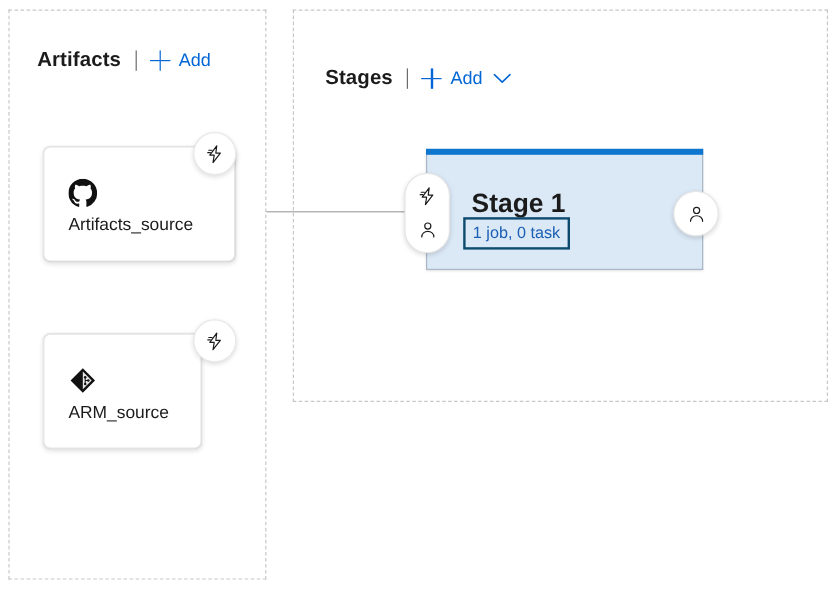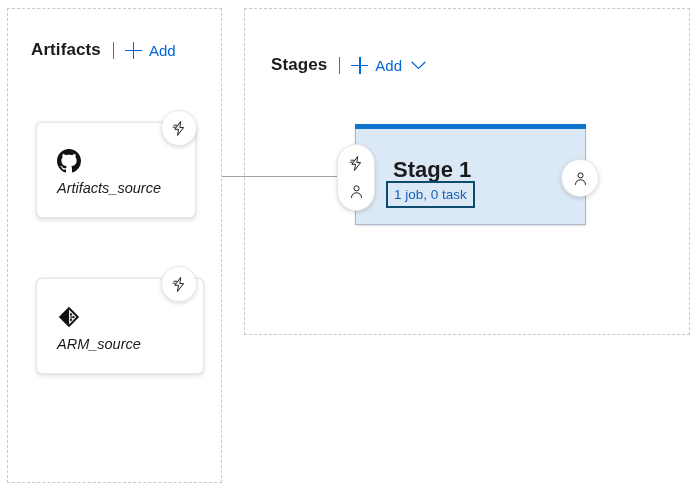--- a/index.html
+++ b/index.html
@@ -96,22 +96,22 @@
 
   
   .artifact-card {
     position: absolute;
     background: #ffffff;
     border: 1px solid #e6e6e6;
     border-radius: 6px;
     box-shadow: 0 1.5px 4px rgba(0,0,0,0.13), 0 0 1px rgba(0,0,0,0.10);
     box-sizing: border-box;
   }
-  #artifact-card-1 { left: 36px; top: 122px; width: 160px; height: 96px; font-style: italic; }
-  #artifact-card-2 { left: 36px; top: 278px; width: 168px; height: 96px; font-style: italic; }
+  #artifact-card-1 { left: 36px; top: 122px; width: 160px; height: 96px; }
+  #artifact-card-2 { left: 36px; top: 278px; width: 132px; height: 96px; }
 
   .artifact-icon {
     position: absolute;
     left: 20px;
     top: 26px;
     width: 24px;
     height: 24px;
   }
   .artifact-label {
     position: absolute;

